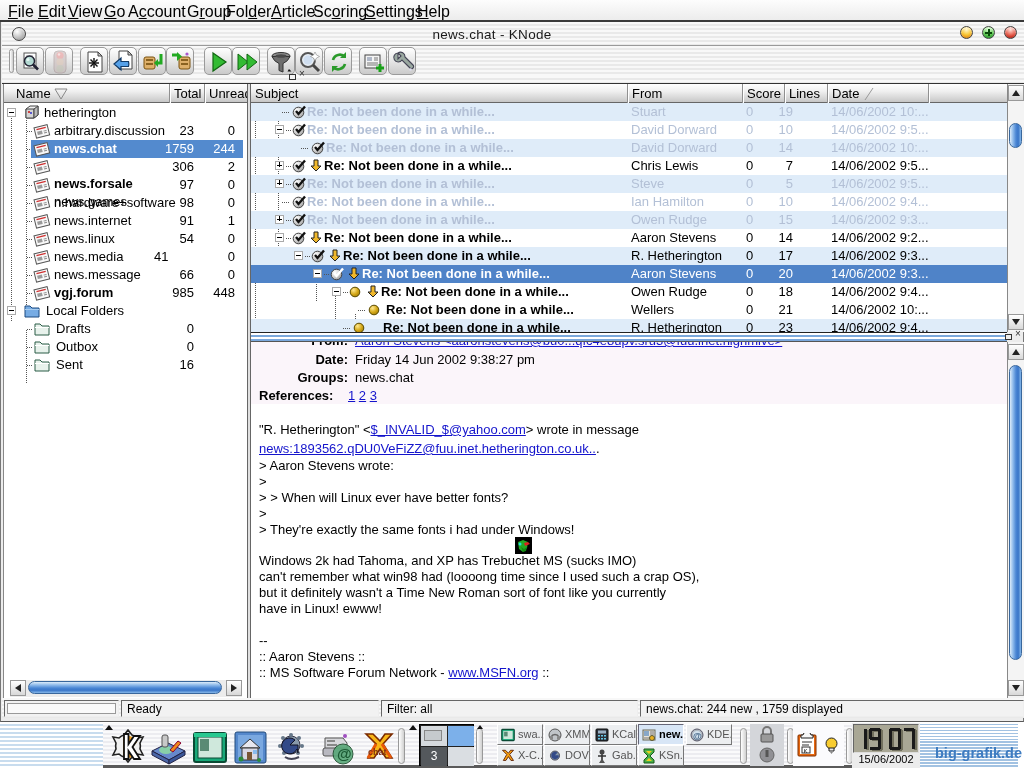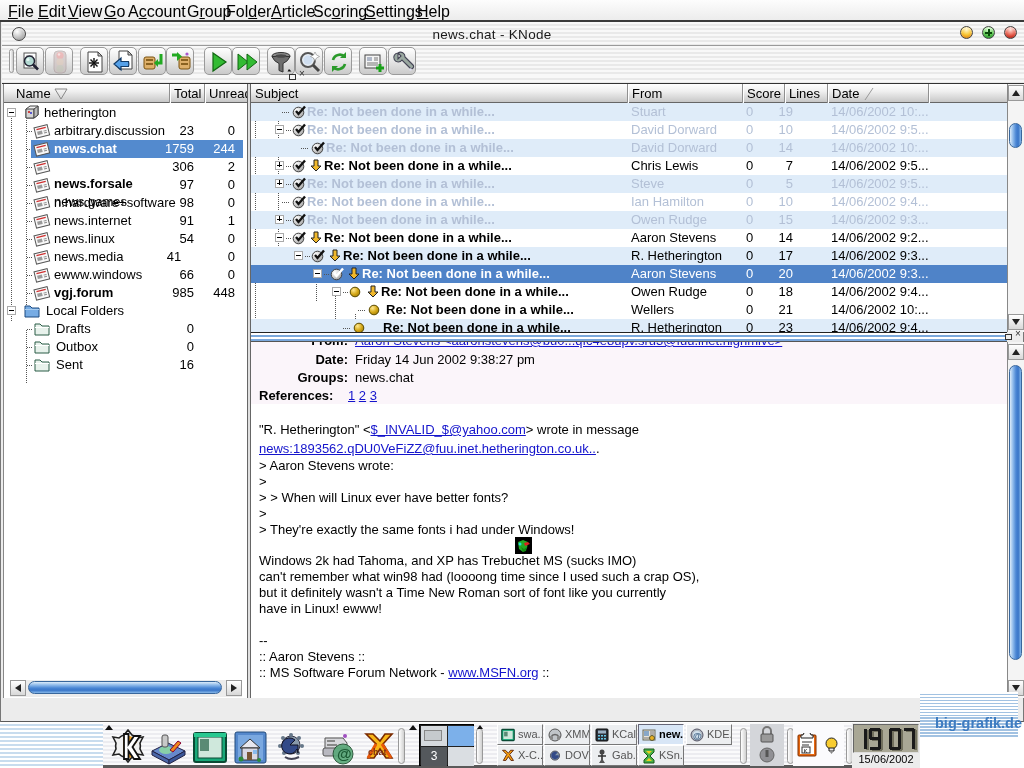--- a/index.html
+++ b/index.html
@@ -52,21 +52,21 @@
 .link { color:#1414cc; text-decoration:underline; }
 .bodyline { position:absolute; left:8px; white-space:nowrap; color:#000; }
 
 #alsb { left:1006px; top:62px; width:17px; height:248px; background:#f4f4f4; border-left:1px solid #888; }
 #msgsb { left:1006px; top:320px; width:17px; height:356px; background:#f4f4f4; border-left:1px solid #888; }
 
 #statusbar { left:1px; top:676px; width:1022px; height:20px; font-size:12px; }
 .sunk { position:absolute; top:2px; height:17px; border:1px solid; border-color:#666 #eee #eee #666; background:#f2f2f2; }
 
 #desktopl { left:0; top:722px; width:103px; height:46px; background:repeating-linear-gradient(to bottom,#ffffff 0 2px,#c8dcee 2px 4px); }
-#desktopr { left:920px; top:692px; width:98px; height:46px; background:repeating-linear-gradient(to bottom,#ffffff 0 1.5px,#a2c2e2 1.5px 3px); }
+#desktopr { left:920px; top:722px; width:98px; height:46px; background:repeating-linear-gradient(to bottom,#ffffff 0 1.5px,#a2c2e2 1.5px 3px); }
 #panel { left:103px; top:722px; width:817px; height:46px; background:repeating-linear-gradient(to bottom,#fafafb 0 2px,#ececf0 2px 4px); border-top:1px solid #fff; border-bottom:3px solid #5a5a5a; }
 .pbtn { position:absolute; }
 .handle { position:absolute; width:7px; border-radius:4px; background:linear-gradient(to right,#fff,#d0d0d0); border:1px solid #999; }
 .tkb { position:absolute; height:21px; background:#eceef0; border:1px solid; border-color:#fff #777 #777 #fff; font-size:11px; color:#111; overflow:hidden; white-space:nowrap; }
 </style>
 </head>
 <body>
 
 <div id="menubar" class="abs" style="background:linear-gradient(to bottom,#fdfdfd,#ececec)">
   <span class="mi" style="left:8px"><span class="u">F</span>ile</span>
@@ -358,35 +358,35 @@
           <svg class="abs" style="left:29px;top:0px" width="18" height="18" viewBox="0 0 18 18">
             <g transform="rotate(-14 9 9)">
               <rect x="2" y="4" width="13.5" height="10.5" fill="#f8f8f8" stroke="#555"></rect>
               <line x1="4" y1="6.3" x2="13.5" y2="6.3" stroke="#d03030" stroke-width="1.3"></line>
               <rect x="4" y="8.6" width="5" height="3.4" fill="#9a9a9a"></rect>
               <line x1="10.5" y1="9.5" x2="13.5" y2="9.5" stroke="#888"></line>
               <line x1="10.5" y1="11.5" x2="13.5" y2="11.5" stroke="#888"></line>
             </g>
           </svg>
           <span class="abs" style="left:50px;top:1px">news.media</span>
-          <span class="abs" style="left:150px;top:1px;width:40px;text-align:center">41</span>
+          <span class="abs" style="left:150px;top:1px;width:40px;text-align:left">41</span>
           <span class="abs" style="left:191px;top:1px;width:40px;text-align:right">0</span>
         </div>
       <div class="abs" style="left:0;top:163px;width:243px;height:18px">
           <div class="doth" style="left:23px;top:9px;width:6px"></div>
           <svg class="abs" style="left:29px;top:0px" width="18" height="18" viewBox="0 0 18 18">
             <g transform="rotate(-14 9 9)">
               <rect x="2" y="4" width="13.5" height="10.5" fill="#f8f8f8" stroke="#555"></rect>
               <line x1="4" y1="6.3" x2="13.5" y2="6.3" stroke="#d03030" stroke-width="1.3"></line>
               <rect x="4" y="8.6" width="5" height="3.4" fill="#9a9a9a"></rect>
               <line x1="10.5" y1="9.5" x2="13.5" y2="9.5" stroke="#888"></line>
               <line x1="10.5" y1="11.5" x2="13.5" y2="11.5" stroke="#888"></line>
             </g>
           </svg>
-          <span class="abs" style="left:50px;top:1px">ewww.windows</span>
+          <span class="abs" style="left:50px;top:1px">news.message</span>
           <span class="abs" style="left:150px;top:1px;width:40px;text-align:right">66</span>
           <span class="abs" style="left:191px;top:1px;width:40px;text-align:right">0</span>
         </div>
       <div class="abs" style="left:0;top:181px;width:243px;height:18px">
           <div class="doth" style="left:23px;top:9px;width:6px"></div>
           <svg class="abs" style="left:29px;top:0px" width="18" height="18" viewBox="0 0 18 18">
             <g transform="rotate(-14 9 9)">
               <rect x="2" y="4" width="13.5" height="10.5" fill="#f8f8f8" stroke="#555"></rect>
               <line x1="4" y1="6.3" x2="13.5" y2="6.3" stroke="#d03030" stroke-width="1.3"></line>
               <rect x="4" y="8.6" width="5" height="3.4" fill="#9a9a9a"></rect>
@@ -725,20 +725,34 @@
     <div class="bodyline" style="top:291px">--</div>
     <div class="bodyline" style="top:307px">:: Aaron Stevens ::</div>
     <div class="bodyline" style="top:323px">:: MS Software Forum Network - <span class="link">www.MSFN.org</span> ::</div>
   </div>
   <div id="msgsb" class="abs">
     <div class="sbbtn" style="left:0px;top:2px;width:16px;height:16px"></div>
     <div class="arr" style="left:4px;top:7px;border-left:4px solid transparent;border-right:4px solid transparent;border-bottom:6px solid #222"></div>
     <div class="gelv" style="left:1px;top:23px;width:13px;height:295px"></div>
     <div class="sbbtn" style="left:0px;top:338px;width:16px;height:16px"></div>
     <div class="arr" style="left:4px;top:343px;border-left:4px solid transparent;border-right:4px solid transparent;border-top:6px solid #222"></div>
+  </div>
+  <div id="statusbar" class="abs stripes">
+    <div class="sunk" style="left:2px;width:115px">
+        <div style="position:absolute;left:2px;top:2px;right:2px;bottom:2px;border:1px solid #999;background:#fafafa"></div>
+      </div>
+    <div class="sunk" style="left:119px;width:258px">
+        <span class="abs" style="left:5px;top:1px">Ready</span>
+      </div>
+    <div class="sunk" style="left:379px;width:257px">
+        <span class="abs" style="left:5px;top:1px">Filter: all</span>
+      </div>
+    <div class="sunk" style="left:638px;width:384px">
+        <span class="abs" style="left:5px;top:1px">news.chat: 244 new , 1759 displayed</span>
+      </div>
   </div>
 </div>
 
 <div id="desktopl" class="abs"></div>
 <div id="panel" class="abs">
   <div class="arr" style="left:2px;top:2px;border-left:4px solid transparent;border-right:4px solid transparent;border-bottom:5px solid #111"></div>
 
   <svg class="pbtn" style="left:7px;top:5px" width="37" height="37" viewBox="0 0 37 37">
       <g fill="#f0f0f0" stroke="#222" stroke-width="1.6">
         <path d="M18 2 l4 5 a12 12 0 0 1 5 3 l6 -1 l-3 6 a12 12 0 0 1 0 6 l3 6 l-6 -1 a12 12 0 0 1 -5 3 l-4 5 l-4 -5 a12 12 0 0 1 -5 -3 l-6 1 l3 -6 a12 12 0 0 1 0 -6 l-3 -6 l6 1 a12 12 0 0 1 5 -3 z"></path>

